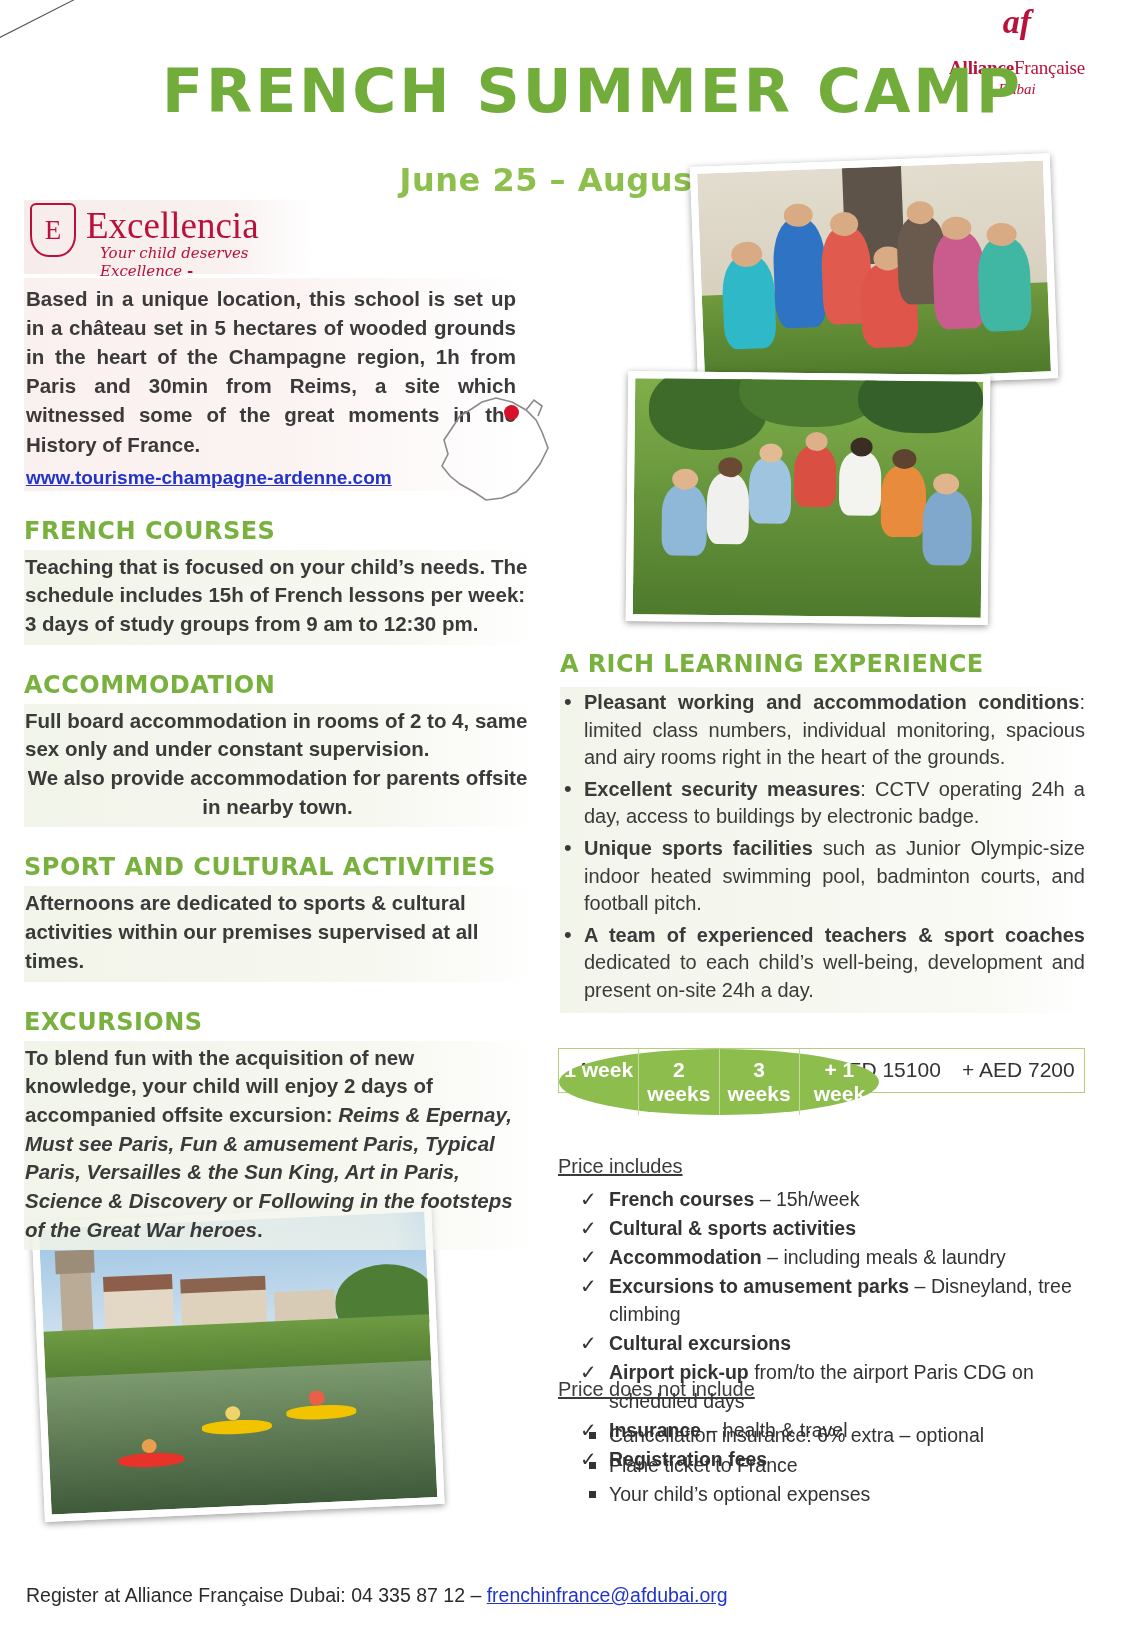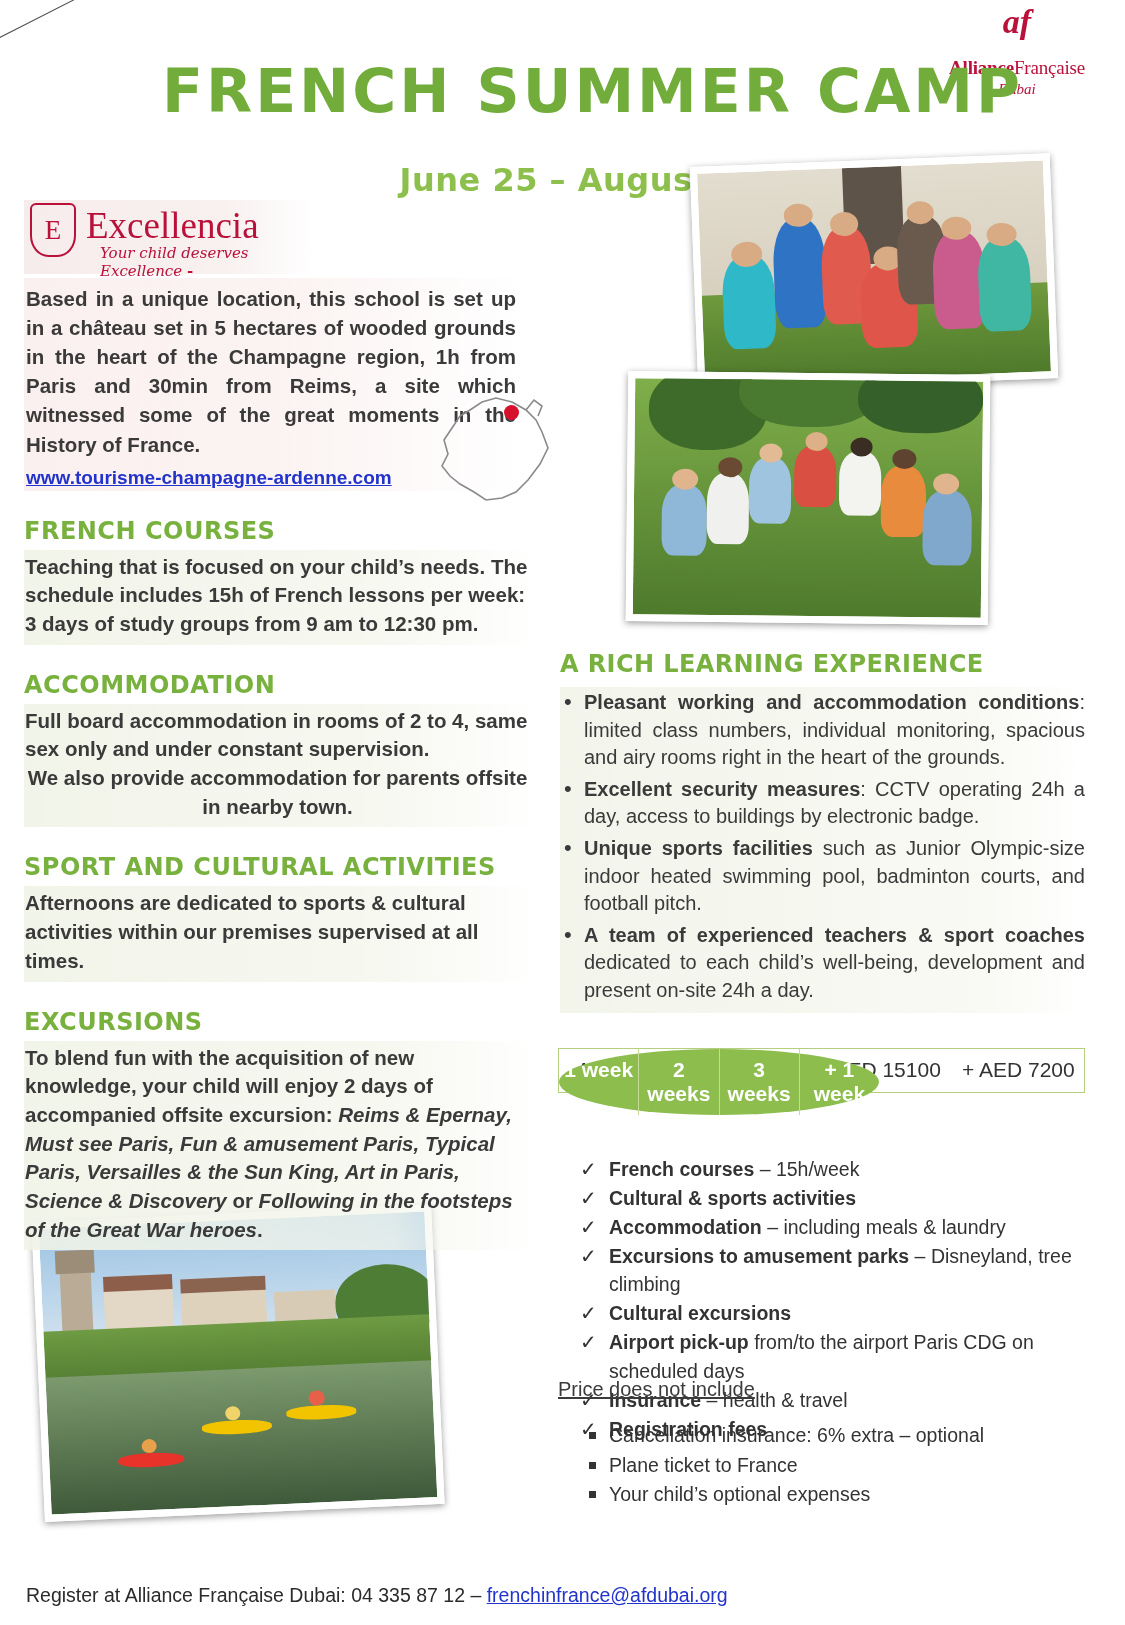--- a/index.html
+++ b/index.html
@@ -408,20 +408,21 @@
   </div>
   <div class="price-row body">
     <div>AED 6500</div>
     <div>AED 10800</div>
     <div>AED 15100</div>
     <div>+ AED 7200</div>
   </div>
 </div>
 
 <div class="includes">
+  <div class="ttl">Price includes</div>
   <ul class="chk">
     <li><b>French courses</b><span class="rest"> – 15h/week</span></li>
     <li><b>Cultural &amp; sports activities</b><span class="rest"></span></li>
     <li><b>Accommodation</b><span class="rest"> – including meals &amp; laundry</span></li>
     <li><b>Excursions to amusement parks</b><span class="rest"> – Disneyland, tree climbing</span></li>
     <li><b>Cultural excursions</b><span class="rest"></span></li>
     <li><b>Airport pick-up</b><span class="rest"> from/to the airport Paris CDG on scheduled days</span></li>
     <li><b>Insurance</b><span class="rest"> – health &amp; travel</span></li>
     <li><b>Registration fees</b><span class="rest"></span></li>
   </ul>

